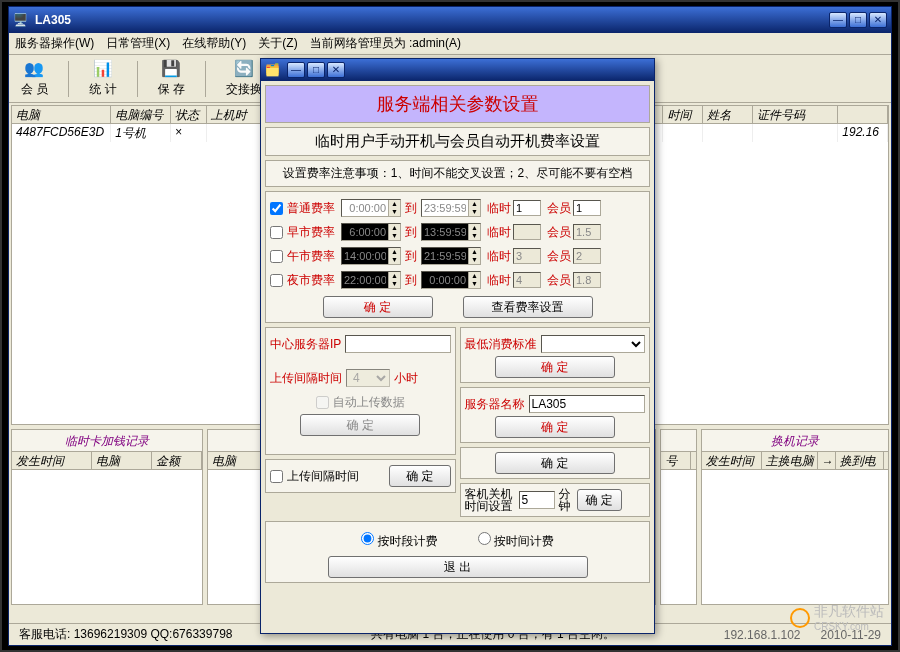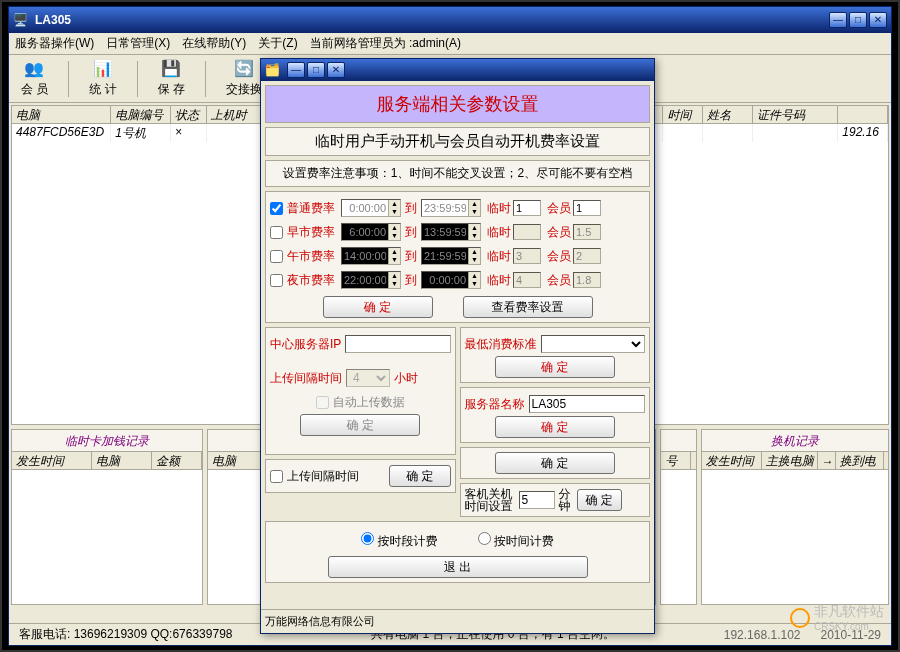--- a/index.html
+++ b/index.html
@@ -390,21 +390,20 @@
       <div class="group">
         <div class="radio-row">
           <label><input type="radio" name="bm" checked="" style=""> <span>按时段计费</span></label>
           <label><input type="radio" name="bm" style=""> <span>按时间计费</span></label>
         </div>
         <div style="display:flex;justify-content:center">
             <button class="btn" style="width:260px">退 出</button>
           </div>
       </div>
     </div>
-    <div class="footer-info">万能网络信息有限公司</div>
   </div>
 
   <div class="watermark">
     <span class="logo"></span>
     <div>
       <div>非凡软件站</div>
       <div style="font-size:10px">CRSKY.com</div>
     </div>
   </div>
 </div>

